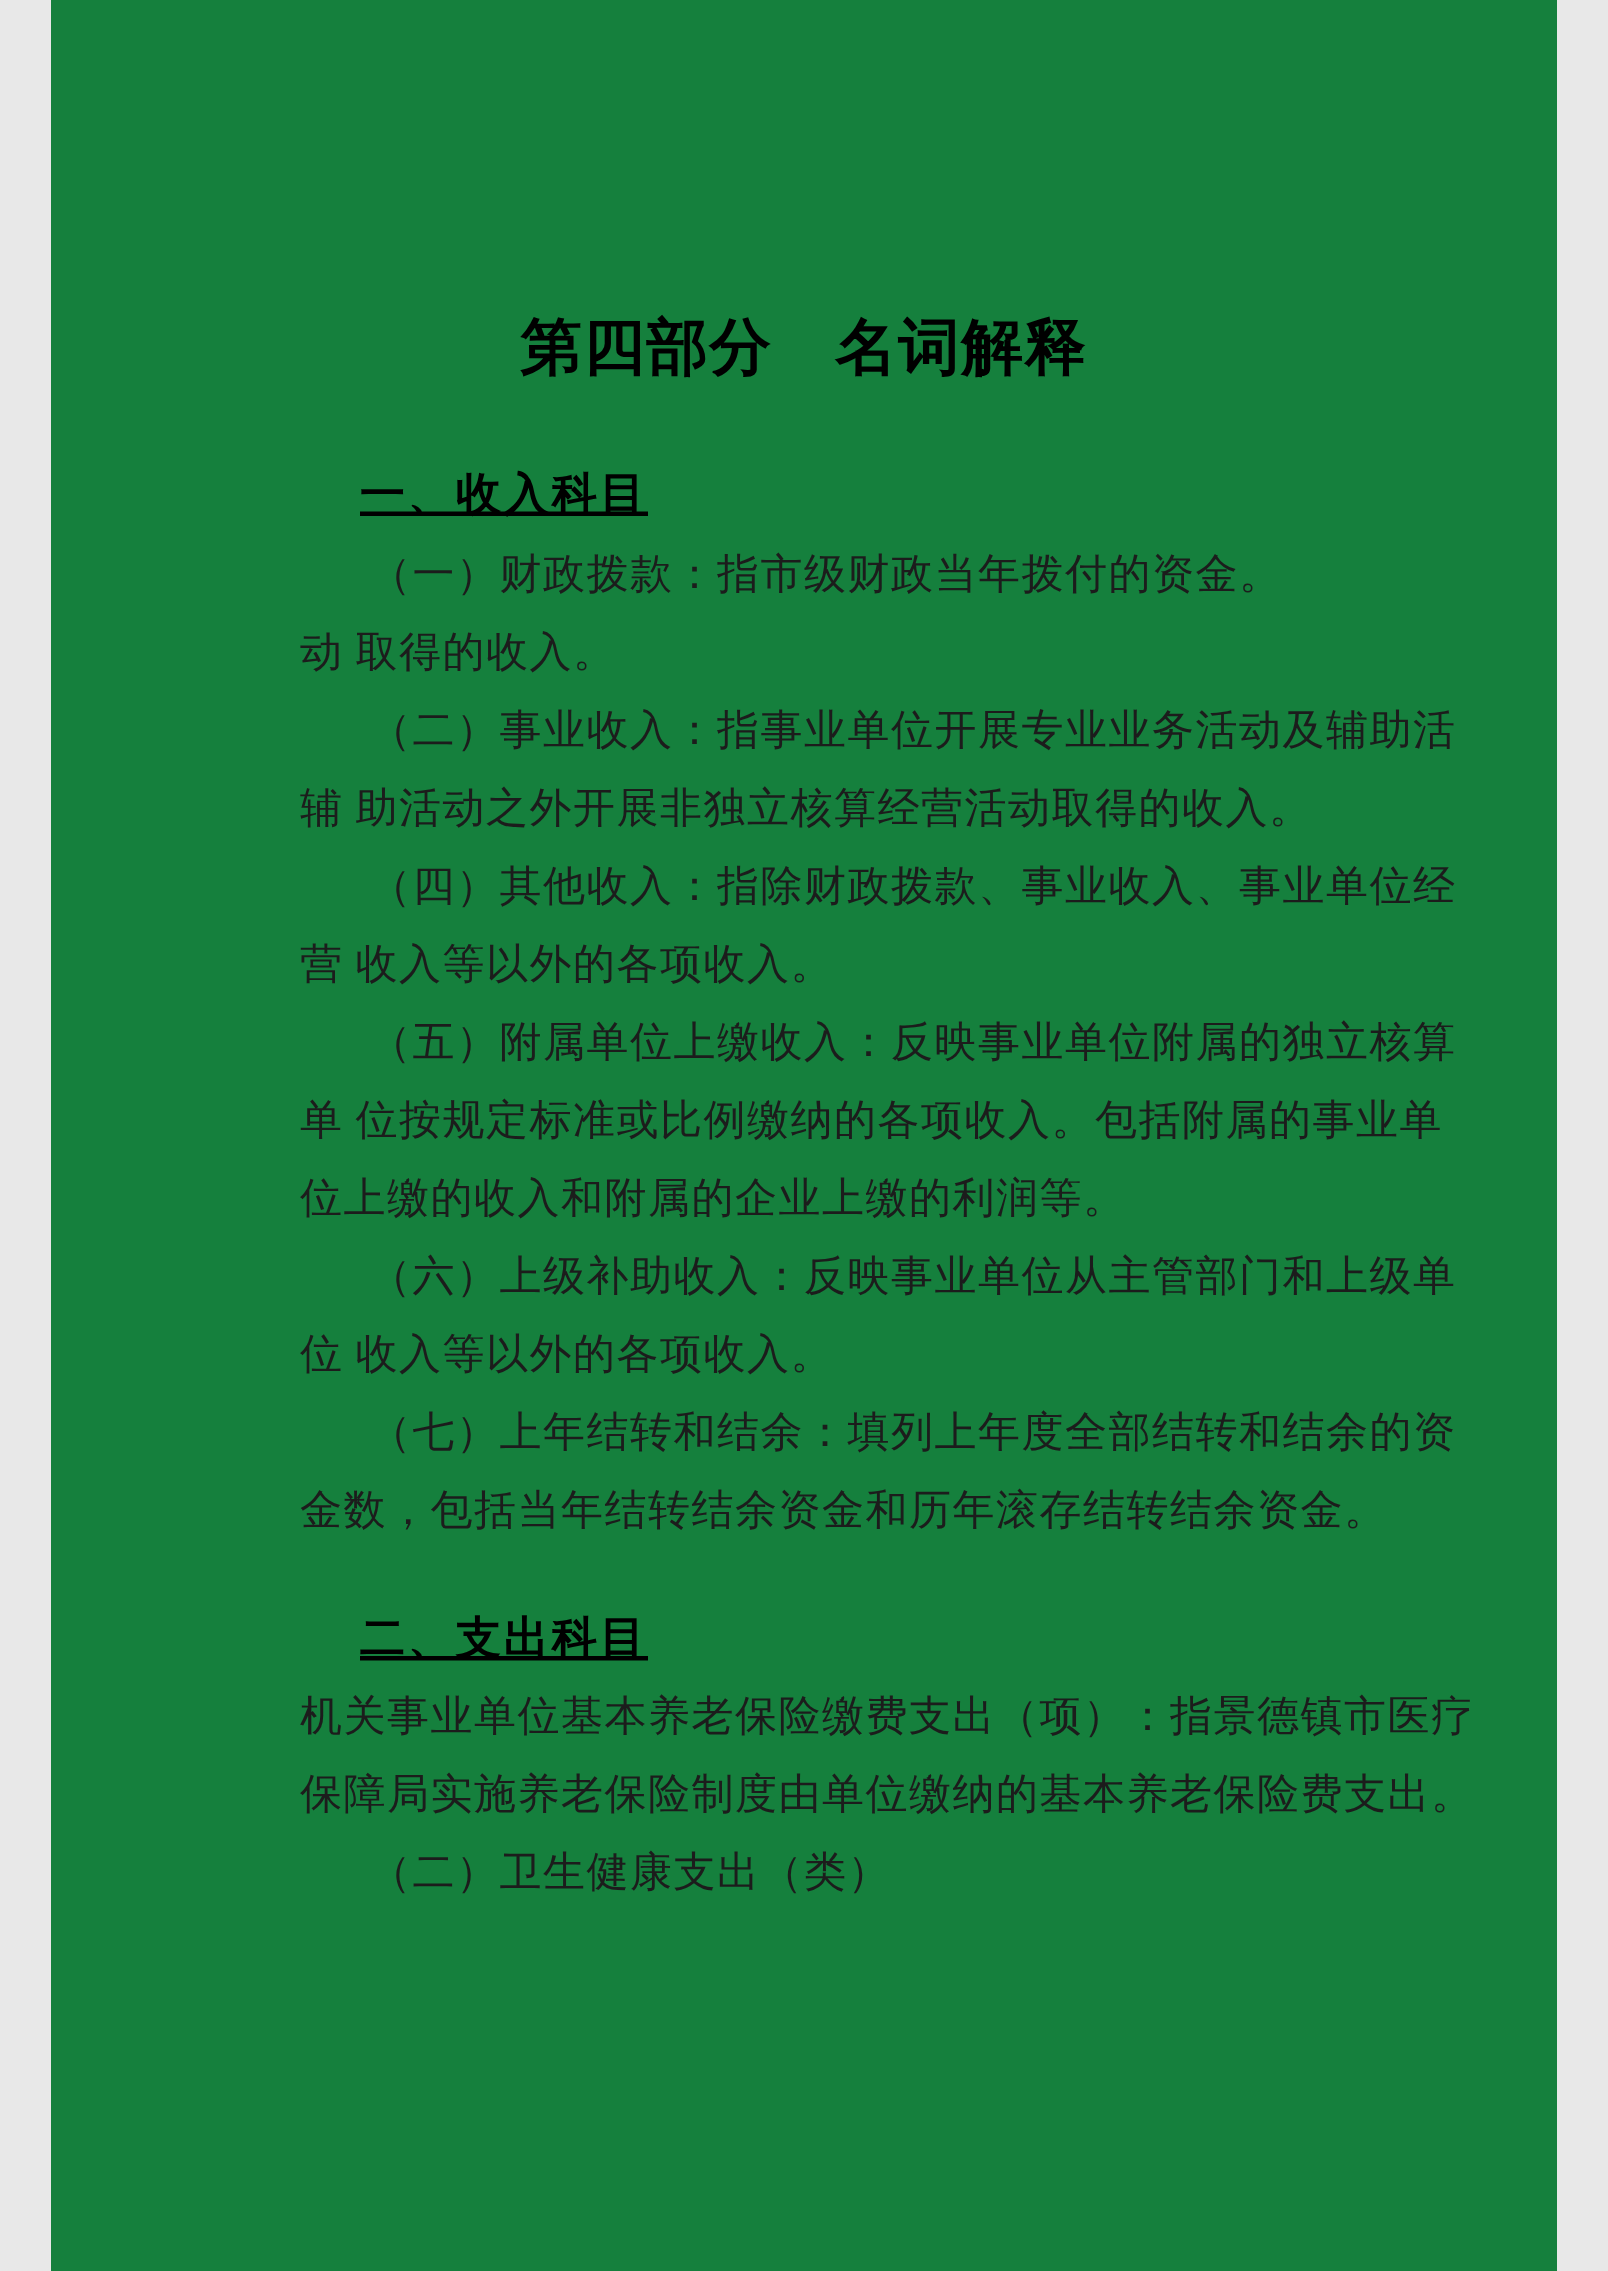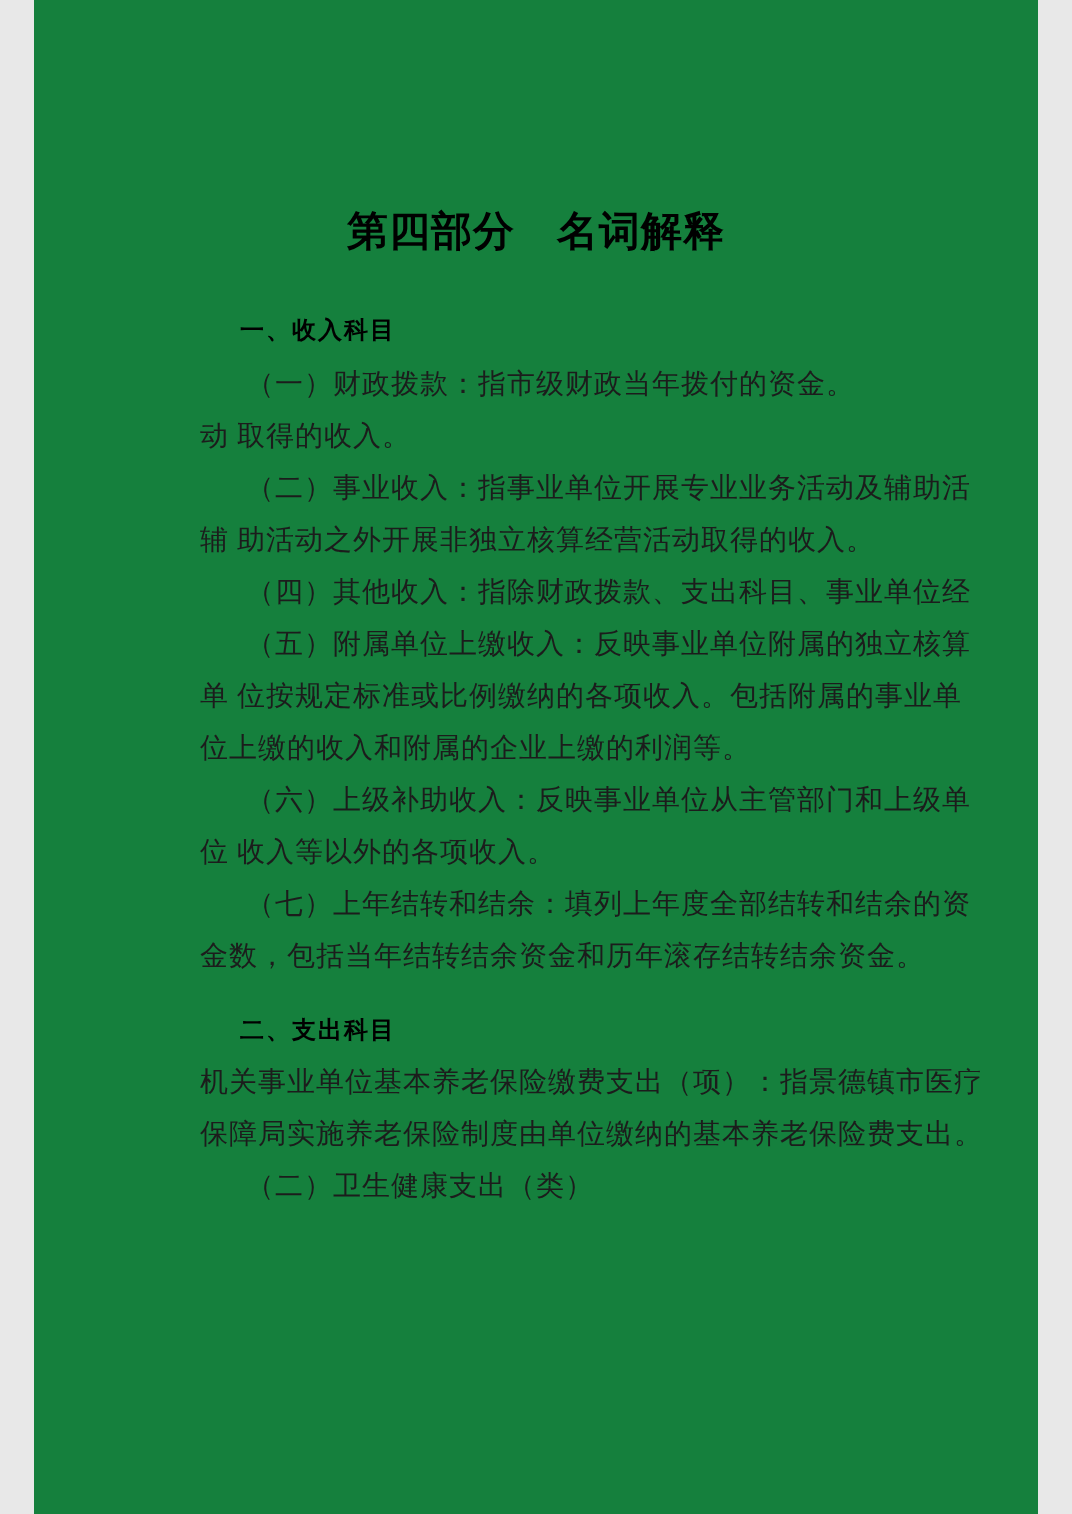--- a/index.html
+++ b/index.html
@@ -29,28 +29,29 @@
     white-space: pre;
   }
   .content {
     padding-left: 148px;
     padding-right: 130px;
   }
   .section-heading {
     margin: 0 0 0 58px;
     font-family: "Liberation Sans", "DejaVu Sans", sans-serif;
     font-weight: bold;
-    font-size: 24px;
+    font-size: 30px;
     line-height: 32px;
     letter-spacing: 2px;
     color: #000000;
     white-space: pre;
+    text-decoration: underline;
   }
   .heading-income { margin-top: 62px; }
-  .heading-expense { margin-top: 32px; }
+  .heading-expense { margin-top: 43px; }
   .para { margin: 0; }
   .lines-income { margin-top: 12px; }
   .lines-expense { margin-top: 10px; }
   .line {
     font-size: 28px;
     line-height: 52px;
     letter-spacing: 1px;
     white-space: pre;
     margin-left: 18px;
   }
@@ -73,21 +74,22 @@
         <div class="line indent">（一）财政拨款：指市级财政当年拨付的资金。</div>
       </div>
       <div class="para">
         <div class="line">动 取得的收入。</div>
         <div class="line indent">（二）事业收入：指事业单位开展专业业务活动及辅助活</div>
       </div>
       <div class="para">
         <div class="line">辅 助活动之外开展非独立核算经营活动取得的收入。</div>
       </div>
       <div class="para">
-        <div class="line indent">（四）其他收入：指除财政拨款、支出科目、事业单位经</div>
+        <div class="line indent">（四）其他收入：指除财政拨款、事业收入、事业单位经</div>
+        <div class="line">营 收入等以外的各项收入。</div>
       </div>
       <div class="para">
         <div class="line indent">（五）附属单位上缴收入：反映事业单位附属的独立核算</div>
         <div class="line">单 位按规定标准或比例缴纳的各项收入。包括附属的事业单</div>
         <div class="line">位上缴的收入和附属的企业上缴的利润等。</div>
       </div>
       <div class="para">
         <div class="line indent">（六）上级补助收入：反映事业单位从主管部门和上级单</div>
         <div class="line">位 收入等以外的各项收入。</div>
       </div>

